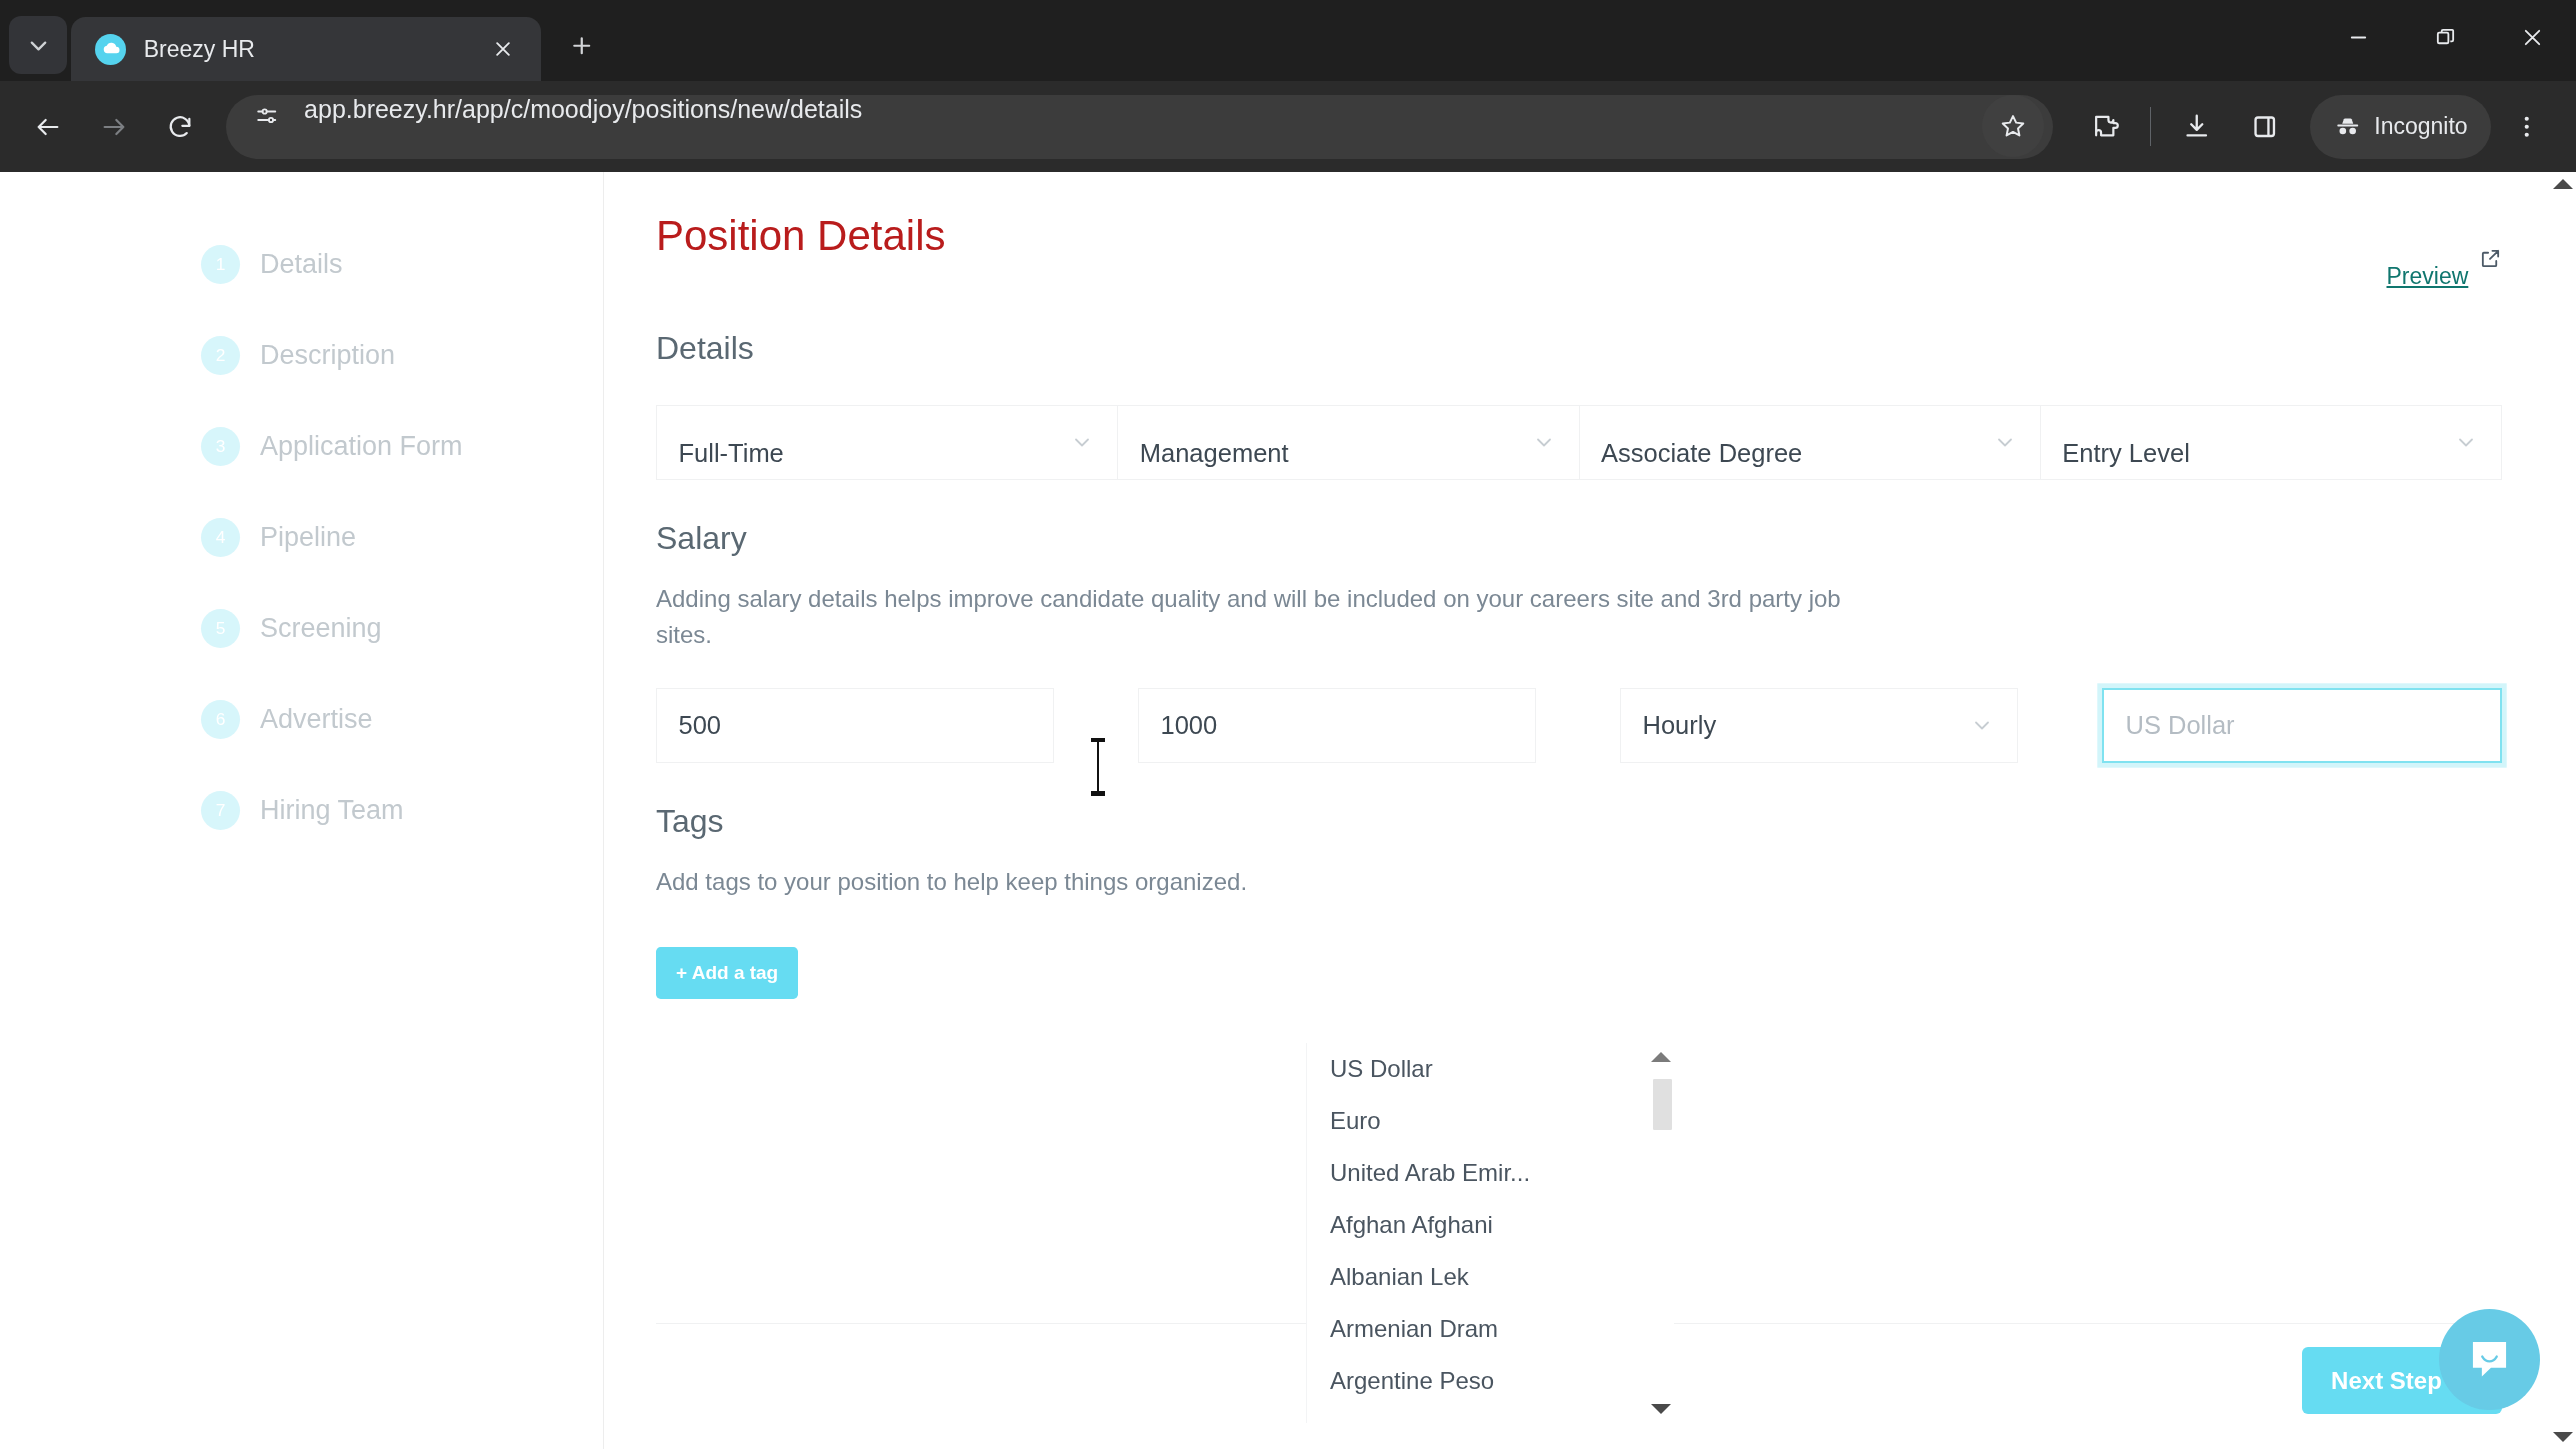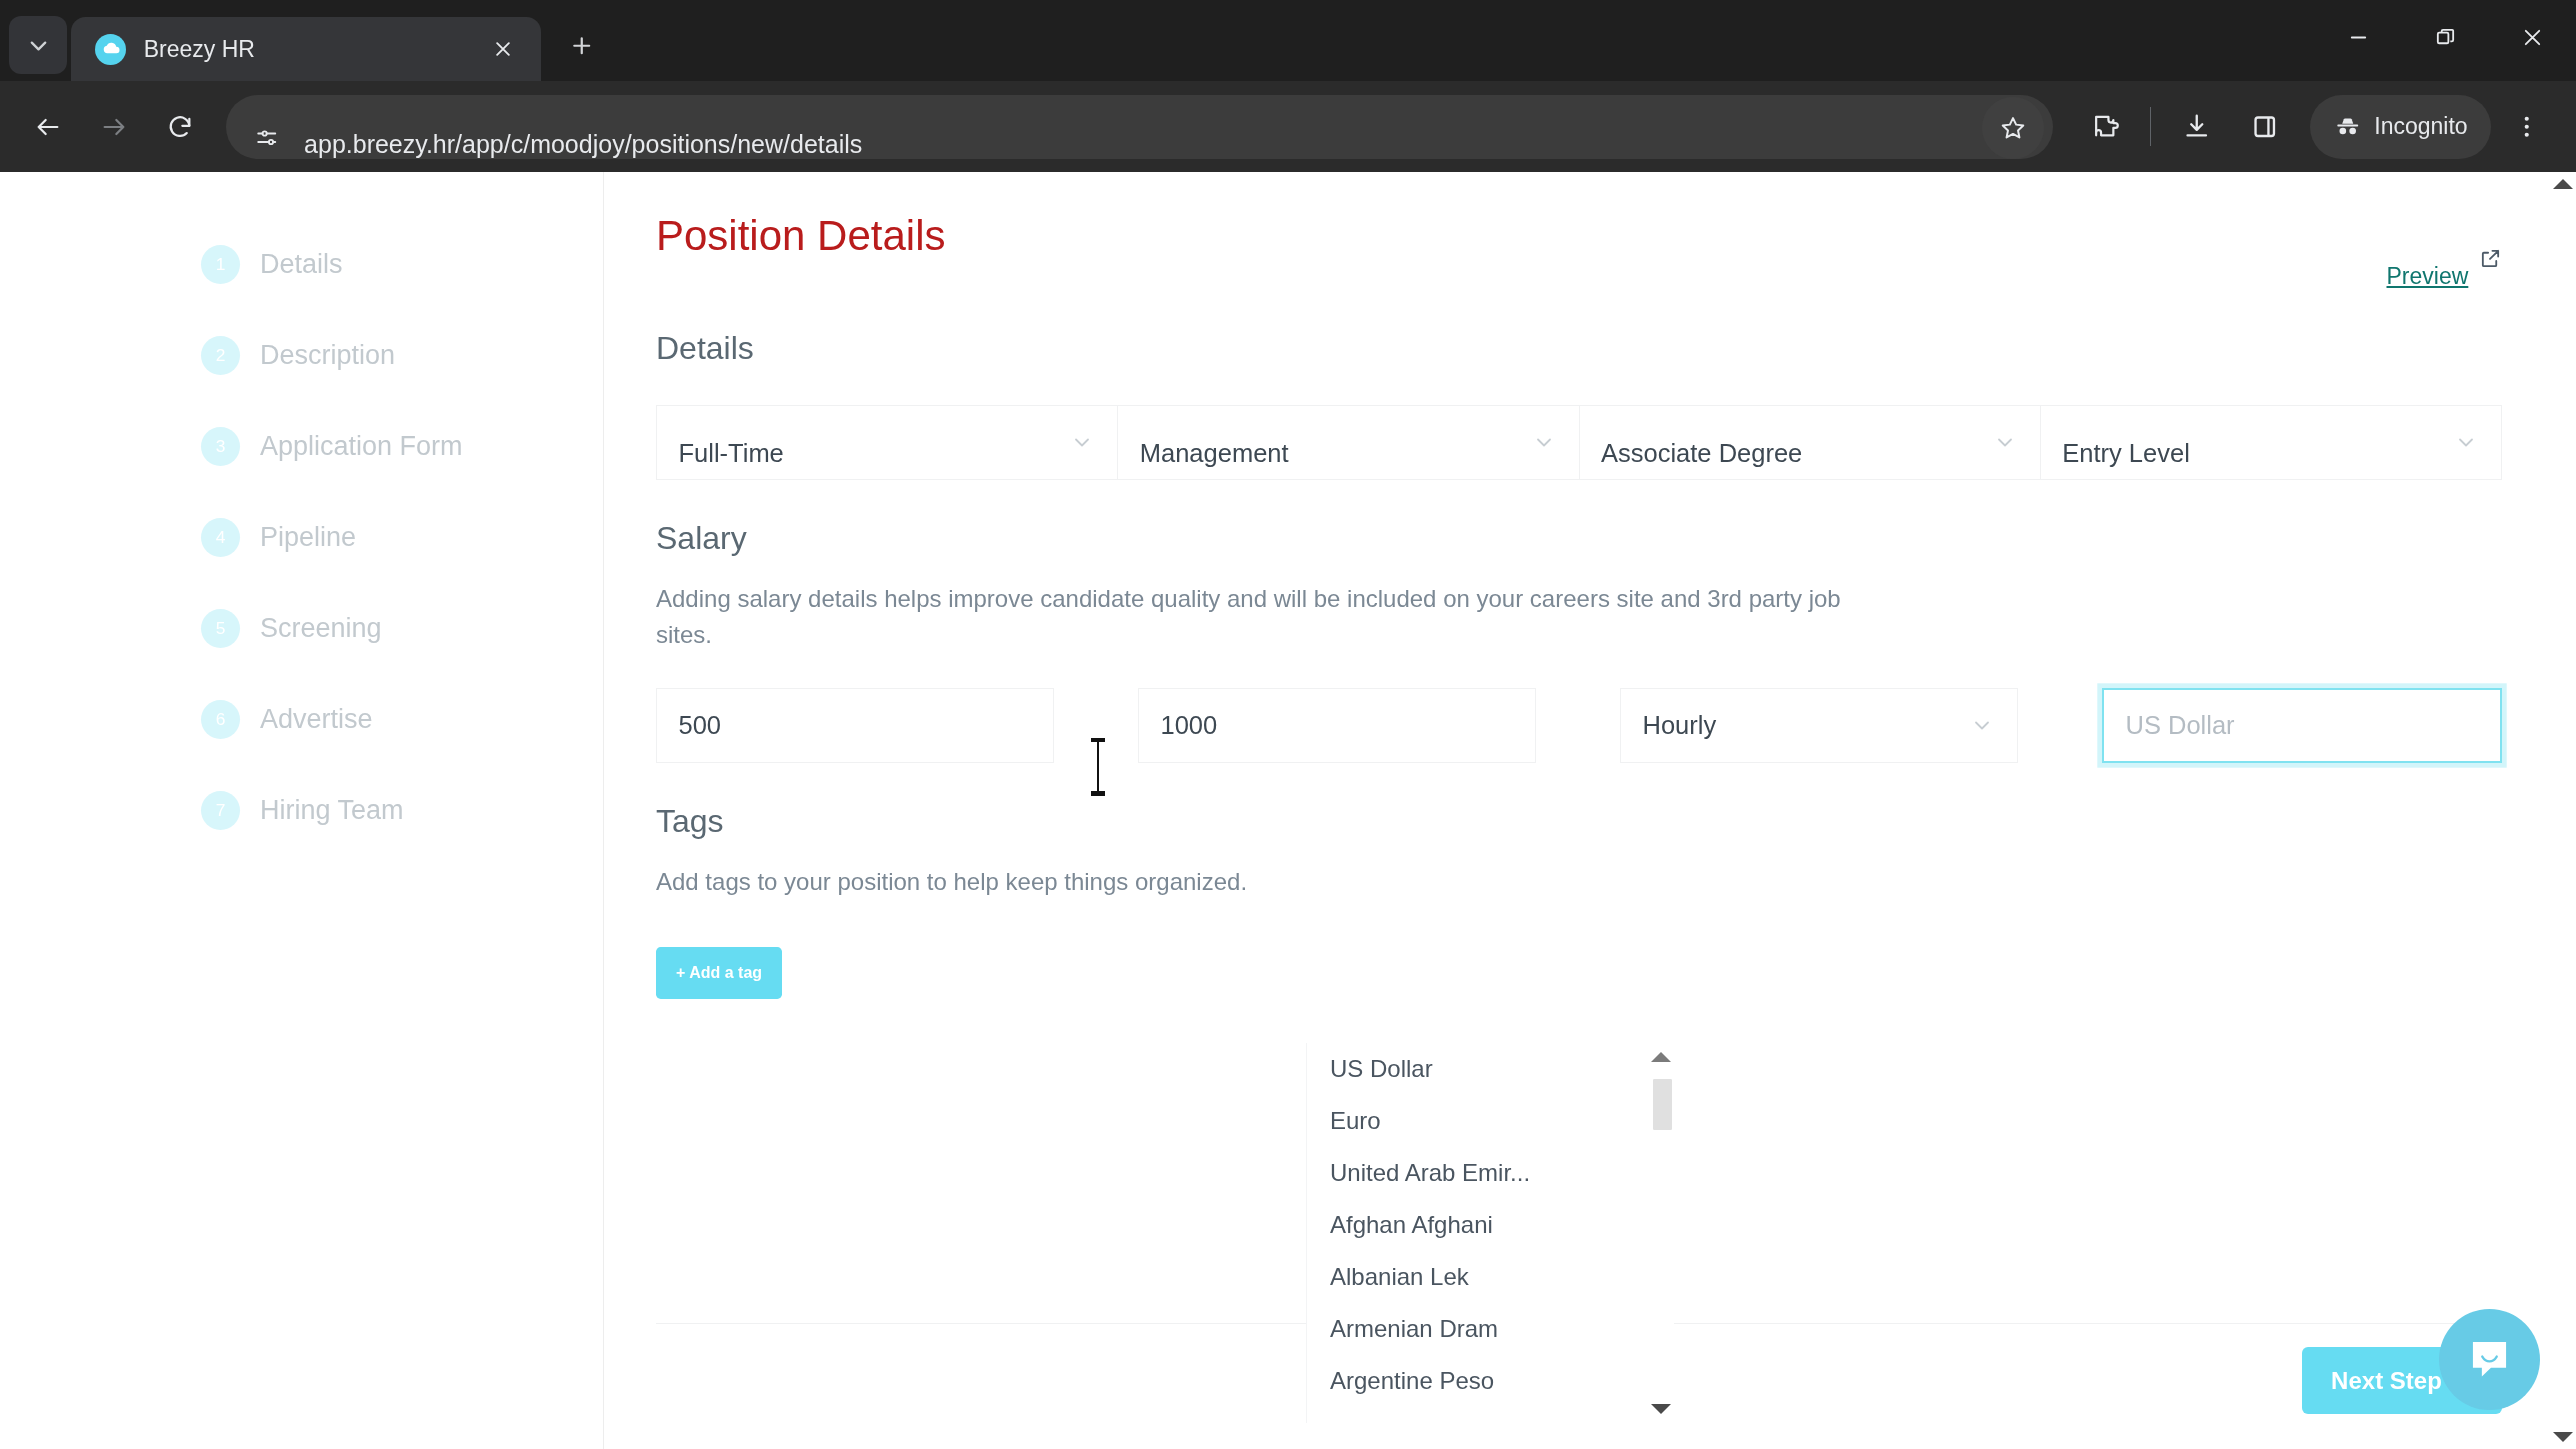--- a/index.html
+++ b/index.html
@@ -68,21 +68,21 @@
   }
   .nav-btn {
     width: 62px; height: 62px; border-radius: 50%; flex: none;
     display: flex; align-items: center; justify-content: center;
   }
   .nav-btn svg { width: 28px; height: 28px; }
 
   .omnibox {
     flex: 1; height: 64px; background: #3c3c3c;
     border-radius: 32px; margin: 0 14.8px 0 10.7px;
-    display: flex; align-items: flex-end; padding: 0 20px; gap: 16px;
+    display: flex; align-items: flex-start; padding: 0 20px; gap: 16px;
     position: relative; min-width: 0;
   }
   .omni-icon {
     width: 42px; height: 42px; border-radius: 50%; flex: none;
     display: flex; align-items: center; justify-content: center;
   }
   .omni-icon svg { width: 25.5px; height: 25.5px; }
   .omni-url {
     color: #e8eaed; font-size: 25px; white-space: nowrap;
     overflow: hidden; text-overflow: ellipsis; flex: 1;
@@ -225,21 +225,21 @@
   }
   .dd-thumb {
     position: absolute; right: 2px; top: 36px;
     width: 19px; height: 51px; background: #e0e0e0; border-radius: 1.3px;
   }
 
   .add-tag {
     display: inline-flex; align-items: center;
     height: 52px; background: #66dcf2; color: #fff;
     border-radius: 4.7px; padding: 0 20px; margin-top: 47px;
-    font-size: 16px; font-weight: bold; white-space: nowrap;
+    font-size: 19px; font-weight: bold; white-space: nowrap;
   }
 
   .bottom-rule {
     position: absolute; left: 52px; right: 74px; bottom: 125px;
     height: 1.3px; background: #f0f1f2;
   }
   .next-step {
     position: absolute; right: 74px; bottom: 35px;
     height: 67px; background: #66dcf2; color: #fff;
     border-radius: 6px; padding: 0 29.5px;

